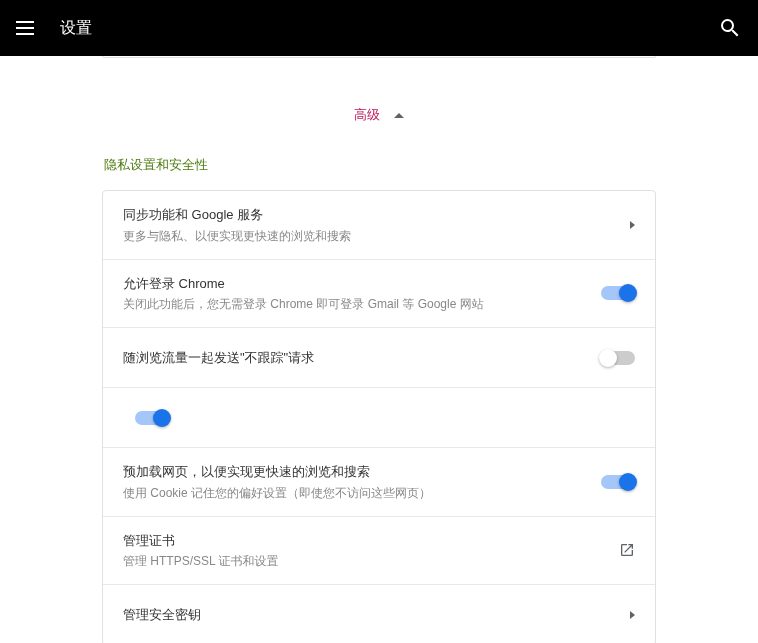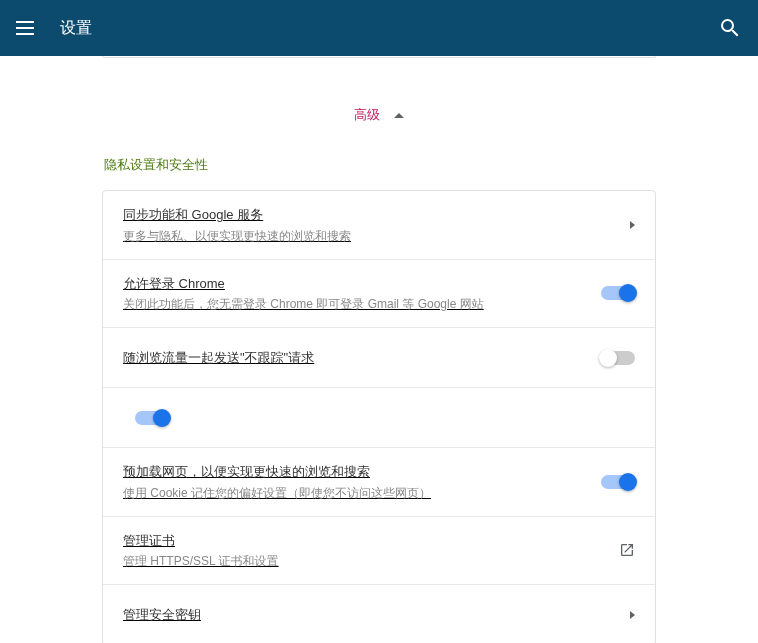--- a/index.html
+++ b/index.html
@@ -4,21 +4,21 @@
   <style>
     * { margin: 0; padding: 0; box-sizing: border-box; }
     body {
       font-family: "Microsoft YaHei", "PingFang SC", Arial, sans-serif;
       background: #fff;
       width: 758px;
       height: 643px;
       overflow: hidden;
     }
     .header {
-      background: #0c4a6e;
+      background: #000000;
       height: 56px;
       display: flex;
       align-items: center;
       padding: 0 16px;
       color: #fff;
     }
     .menu-btn {
       width: 24px;
       height: 24px;
       display: flex;
@@ -86,21 +86,20 @@
       border: 1px solid #e0e0e0;
       border-radius: 4px;
     }
     .row {
       display: flex;
       align-items: center;
       padding: 14px 20px;
       border-bottom: 1px solid #e8e8e8;
       cursor: pointer;
       min-height: 60px;
-      text-decoration: underline;
     }
     .row:last-child { border-bottom: none; }
     .row-text {
       flex: 1;
     }
     .row-title {
       font-size: 13px;
       color: #333;
       line-height: 1.5;
     }

